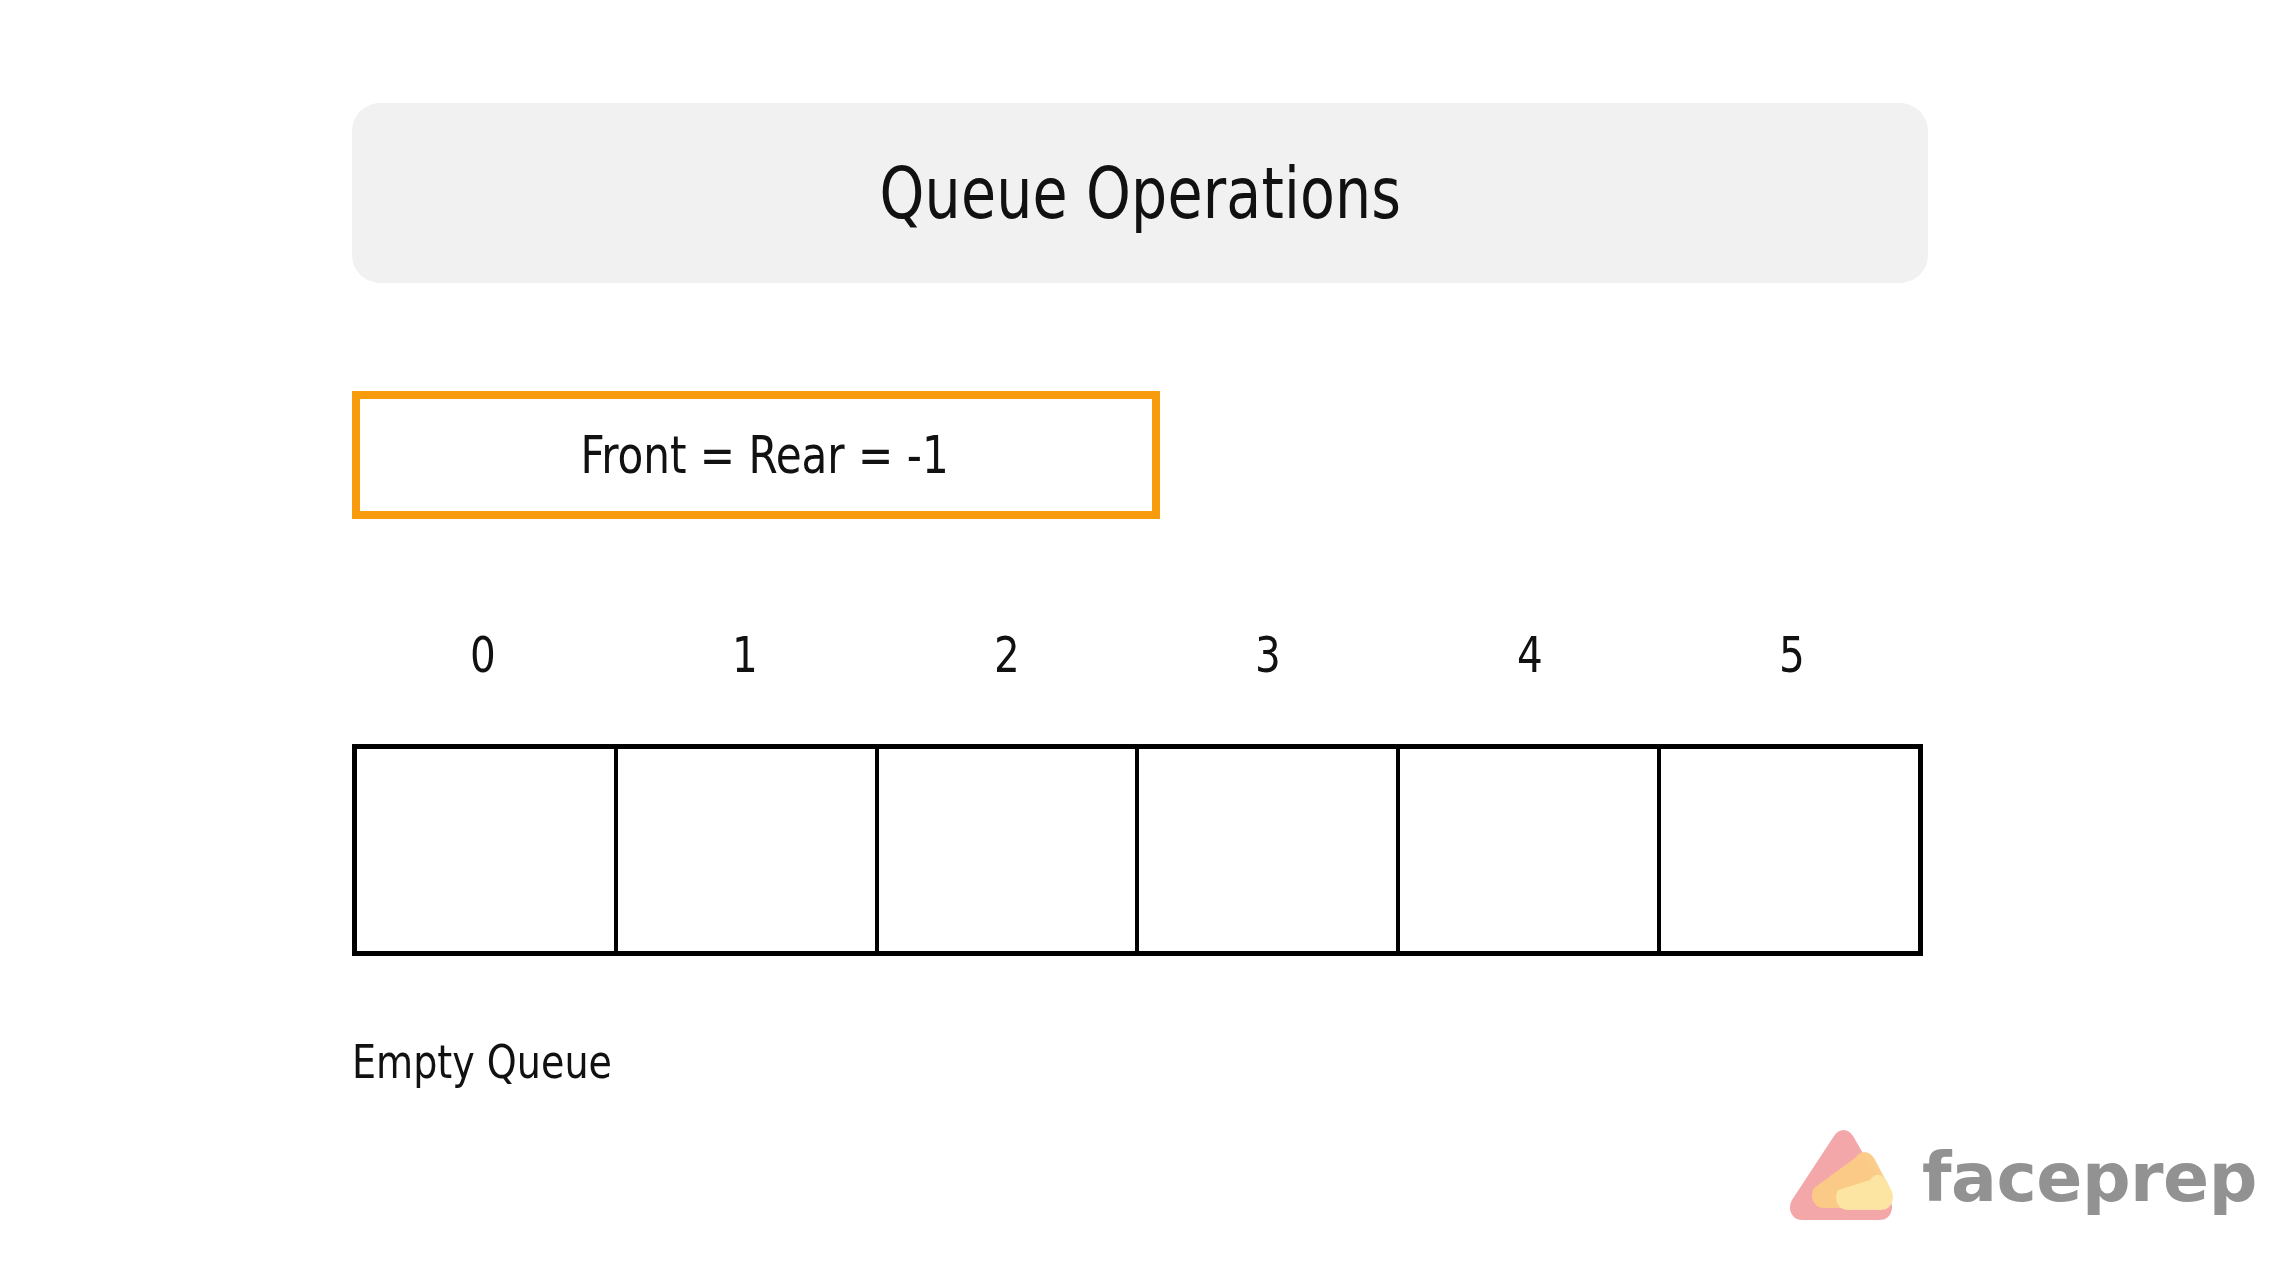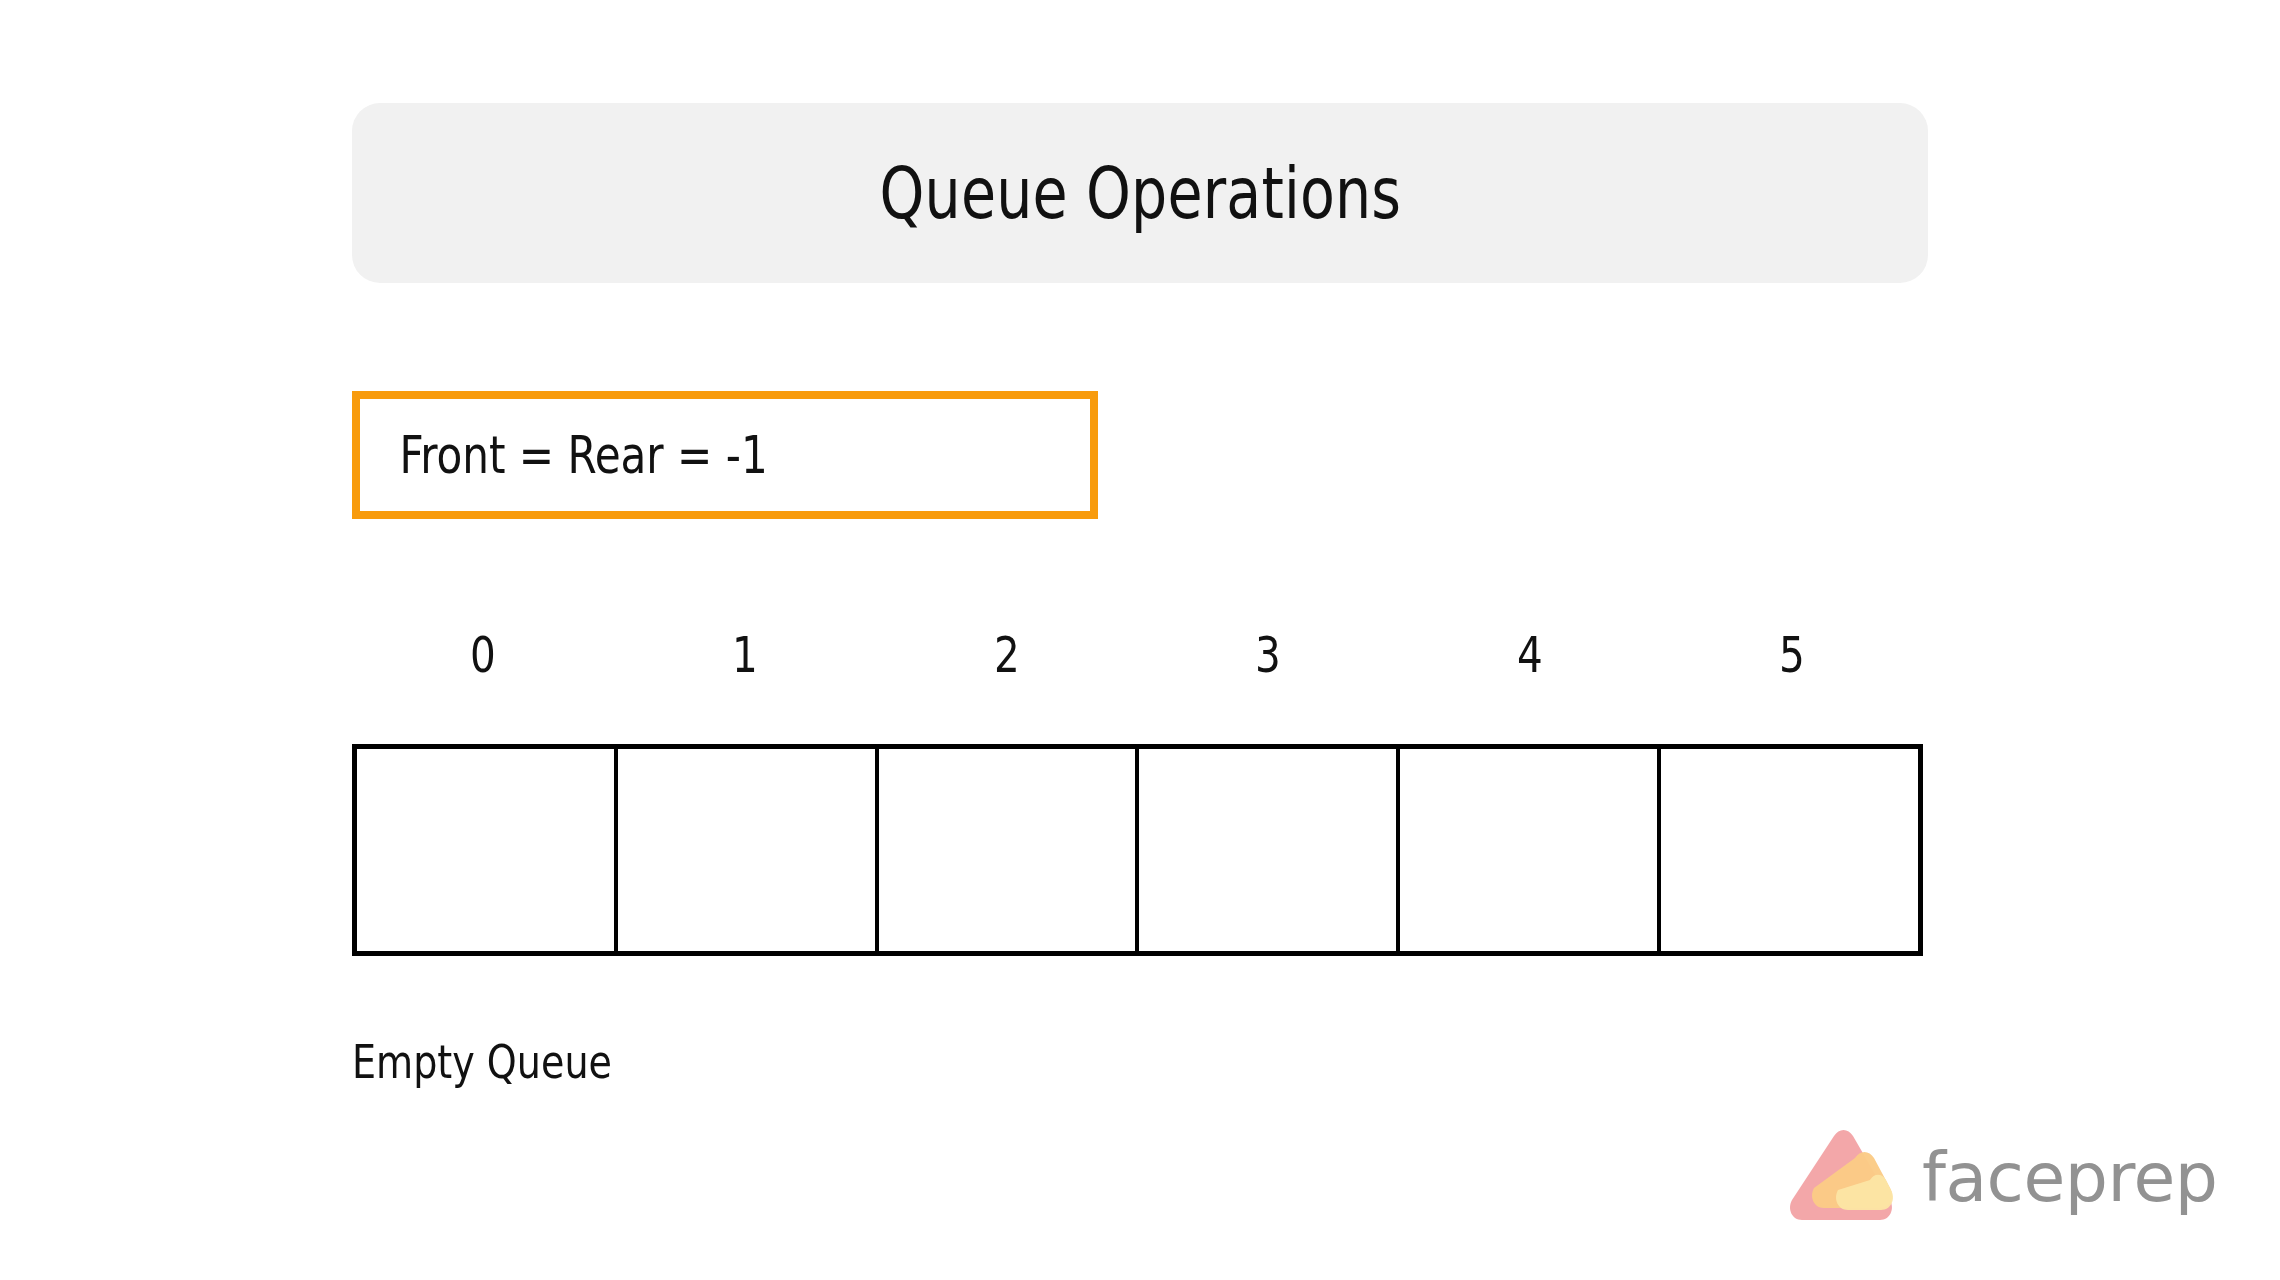--- a/index.html
+++ b/index.html
@@ -37,27 +37,28 @@
     color: #111111;
     white-space: nowrap;
     transform: scaleX(0.88);
   }
 
   
   #pointer-box {
     position: absolute;
     left: 352px;
     top: 391px;
-    width: 746px;
+    width: 808px;
     height: 128px;
     box-sizing: border-box;
     border: 8px solid #F89B0C;
     background: #ffffff;
     display: flex;
     align-items: center;
+    justify-content: center;
   }
   #pointer-text {
     font-family: "DejaVu Sans Condensed", "Liberation Sans Narrow", "Liberation Sans", sans-serif;
     font-size: 52px;
     font-weight: 400;
     color: #111111;
     white-space: nowrap;
     transform: scaleX(0.9);
     padding-left: 20px;
   }
@@ -135,21 +136,21 @@
   }
   #logo-mark {
     width: 110px;
     height: 100px;
     flex: 0 0 auto;
     display: block;
   }
   #logo-wordmark {
     font-family: "DejaVu Sans", "Liberation Sans", sans-serif;
     font-size: 68px;
-    font-weight: 400;
+    font-weight: 700;
     color: #929292;
     letter-spacing: -0.5px;
     line-height: 1;
     white-space: nowrap;
   }
 </style>
 </head>
 <body>
 
 <div id="title-banner">

